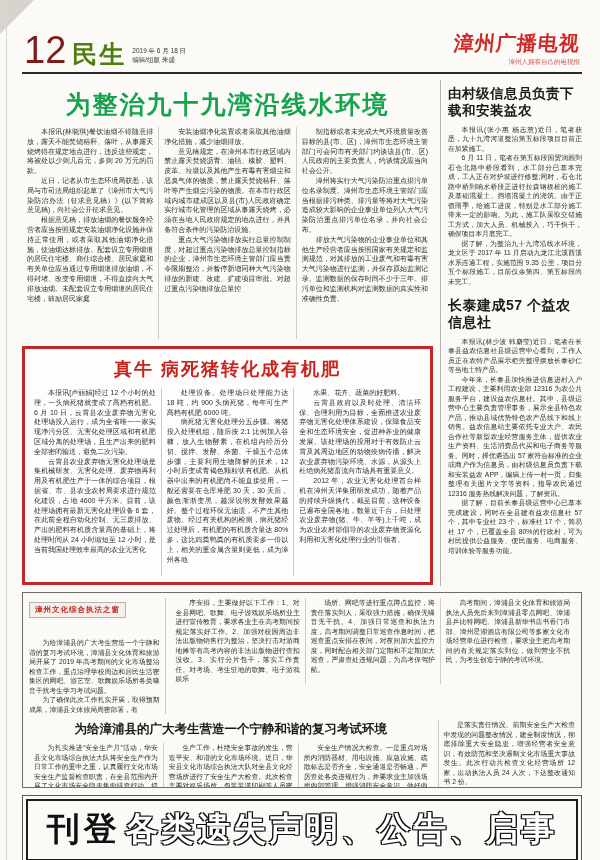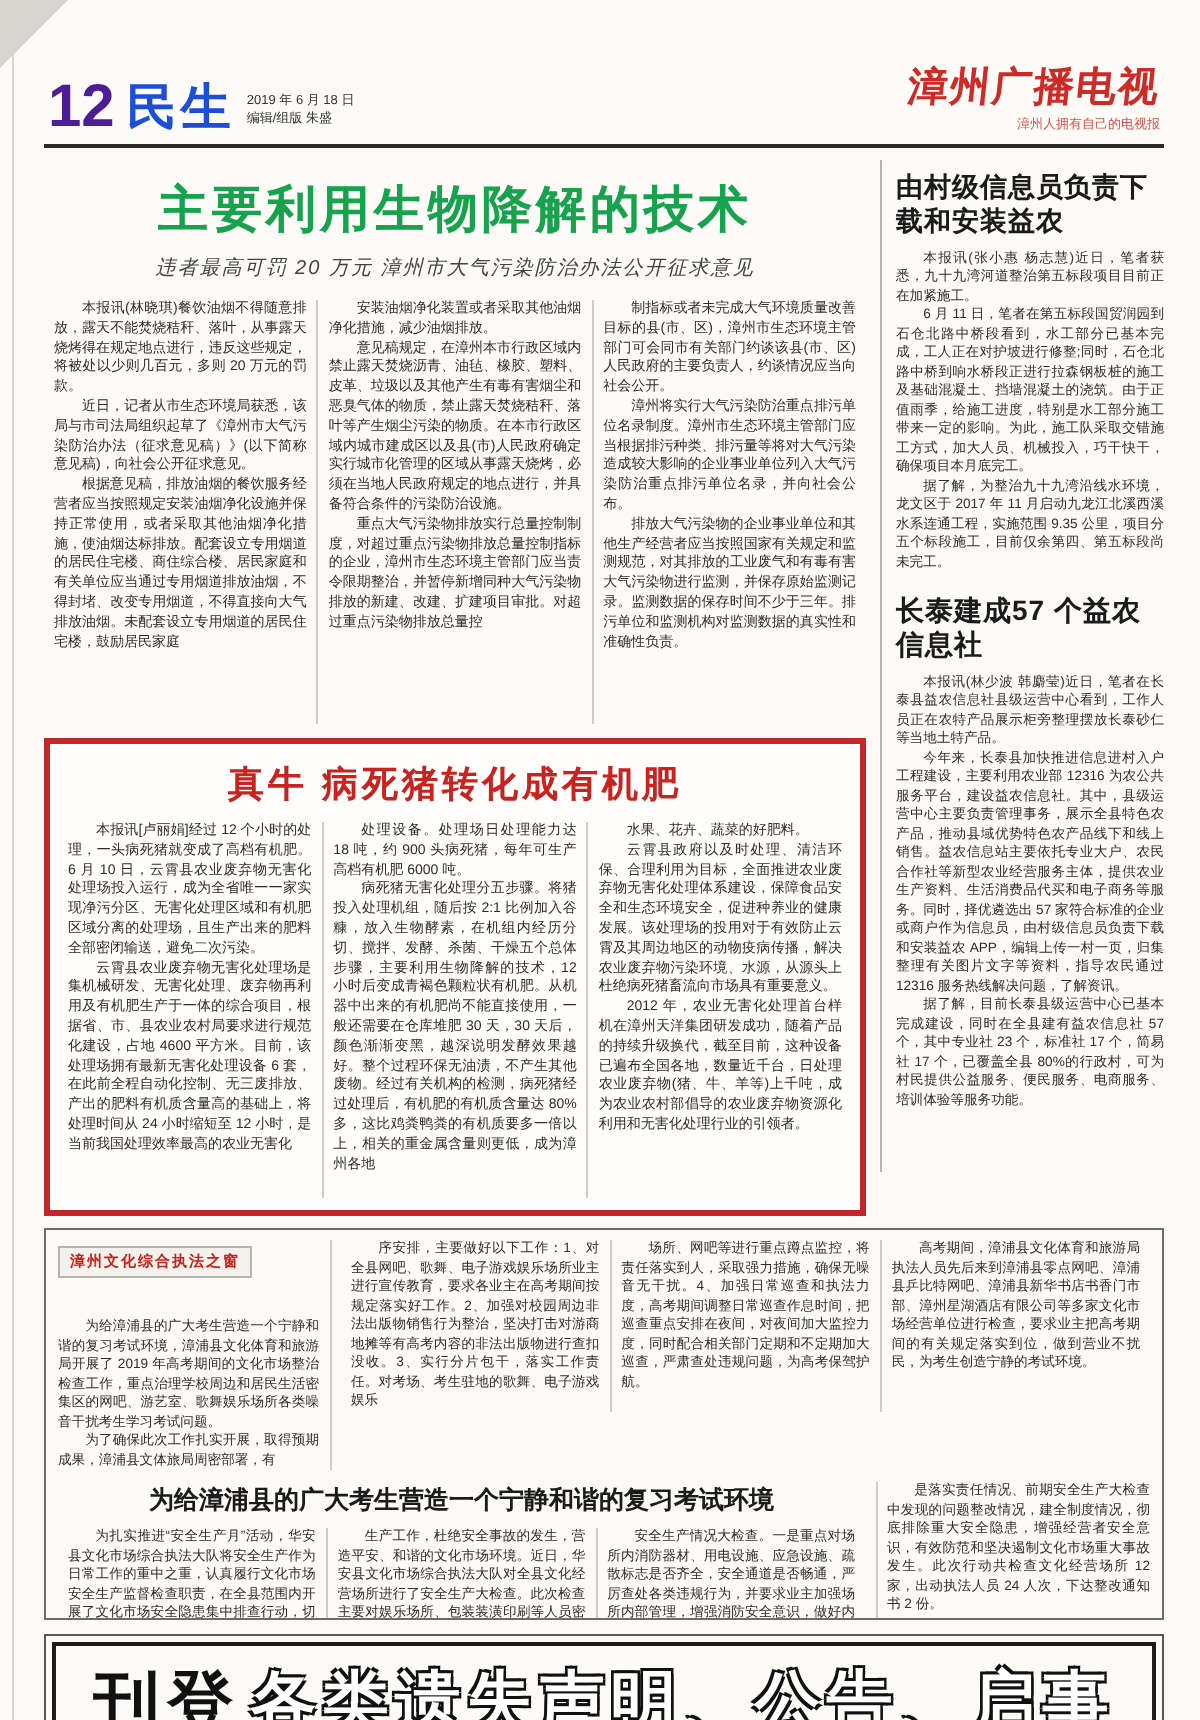--- a/index.html
+++ b/index.html
@@ -9,22 +9,22 @@
           margin:0 auto; overflow:hidden; padding:26px 18px 0 22px;
           box-shadow:0 0 6px rgba(0,0,0,.25); }
   .fold { position:absolute; top:0; left:0; width:0; height:0;
           border-top:34px solid #d7d4ce; border-right:34px solid transparent; }
   .edge { position:absolute; top:0; left:6px; width:1px; height:100%; background:#d9d6d0; }
 
   
   .masthead { display:flex; justify-content:space-between; align-items:flex-end;
               padding:4px 2px 5px 2px; border-bottom:2px solid #2b2b2b; }
   .mh-left { display:flex; align-items:flex-end; gap:6px; }
-  .pageno { font-size:30px; font-weight:bold; color:#4c1d95; line-height:.9; }
-  .section { font-size:25px; font-weight:bold; color:#1d4ed8; letter-spacing:2px; line-height:.95; }
+  .pageno { font-size:38px; font-weight:normal; color:#7f1d1d; line-height:.9; }
+  .section { font-size:25px; font-weight:bold; color:#4d7c0f; letter-spacing:2px; line-height:.95; }
   .dateblock { font-size:6.5px; color:#333; line-height:1.5; padding-bottom:2px; }
   .mh-right { text-align:right; }
   .logo { font-size:20px; font-weight:bold; color:#ce2a26; letter-spacing:1px;
           transform:skewX(-6deg); }
   .tagline { font-size:6.5px; color:#d4544f; margin-top:1px; }
 
   
   .content { display:flex; margin-top:6px; }
   .left-zone { width:418px; padding-right:7px; }
   .right-zone { flex:1; border-left:1px solid #b7b4ae; padding-left:7px; }
@@ -99,22 +99,21 @@
     </div>
     <div class="mh-right">
       <div class="logo">漳州广播电视</div>
       <div class="tagline">漳州人拥有自己的电视报</div>
     </div>
   </header>
 
   <div class="content">
 
     <div class="left-zone">
-      <h1 class="headline">主要利用生物降解的技术</h1>
-      <div class="subhead">违者最高可罚 20 万元 漳州市大气污染防治办法公开征求意见</div>
+      <h1 class="headline">为整治九十九湾沿线水环境</h1>
 
       <div class="cols main-cols">
         <div class="col">
           <p class="body">本报讯(林晓琪)餐饮油烟不得随意排放，露天不能焚烧秸秆、落叶，从事露天烧烤得在规定地点进行，违反这些规定，将被处以少则几百元，多则 20 万元的罚款。</p>
           <p class="body">近日，记者从市生态环境局获悉，该局与市司法局组织起草了《漳州市大气污染防治办法（征求意见稿）》(以下简称意见稿)，向社会公开征求意见。</p>
           <p class="body">根据意见稿，排放油烟的餐饮服务经营者应当按照规定安装油烟净化设施并保持正常使用，或者采取其他油烟净化措施，使油烟达标排放。配套设立专用烟道的居民住宅楼、商住综合楼、居民家庭和有关单位应当通过专用烟道排放油烟，不得封堵、改变专用烟道，不得直接向大气排放油烟。未配套设立专用烟道的居民住宅楼，鼓励居民家庭</p>
         </div>
         <div class="col">
           <p class="body">安装油烟净化装置或者采取其他油烟净化措施，减少油烟排放。</p>
           <p class="body">意见稿规定，在漳州本市行政区域内禁止露天焚烧沥青、油毡、橡胶、塑料、皮革、垃圾以及其他产生有毒有害烟尘和恶臭气体的物质，禁止露天焚烧秸秆、落叶等产生烟尘污染的物质。在本市行政区域内城市建成区以及县(市)人民政府确定实行城市化管理的区域从事露天烧烤，必须在当地人民政府规定的地点进行，并具备符合条件的污染防治设施。</p>

